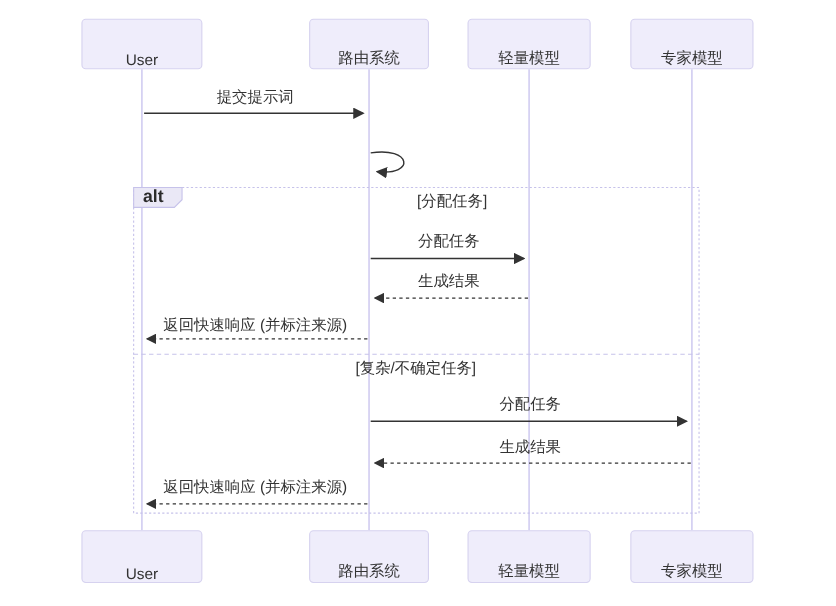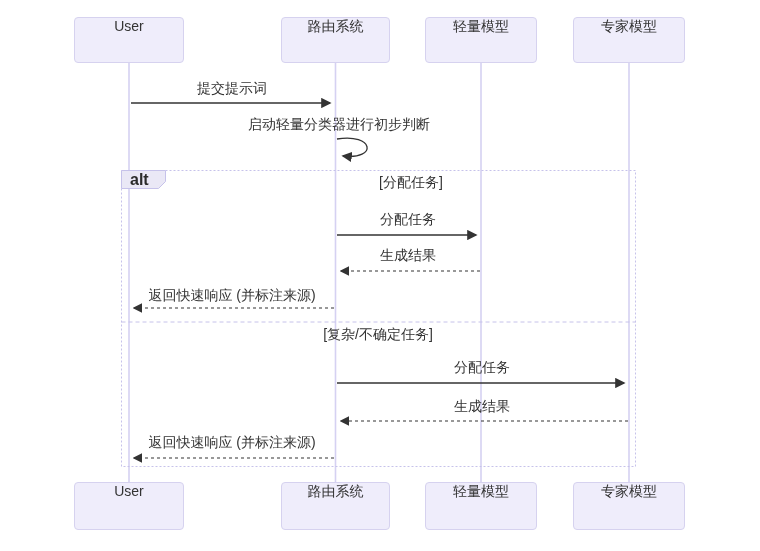--- a/index.html
+++ b/index.html
@@ -9,21 +9,21 @@
     background:#ffffff;
     font-family:"Liberation Sans","DejaVu Sans",sans-serif;
     overflow:hidden;
   }
   svg.layer{position:absolute;left:0;top:0;}
   .actor{
     position:absolute;
     background:#efedfb;
     border:1px solid #d6d2ef;
     border-radius:4px;
-    display:flex;align-items:flex-start;justify-content:center;
+    display:flex;align-items:flex-end;justify-content:center;
     font-size:14px;color:#333333;
     box-sizing:border-box;
   }
   .msg{
     position:absolute;
     transform:translateX(-50%);
     font-size:14px;line-height:16px;color:#333333;
     white-space:nowrap;
     background:transparent;
   }
@@ -93,21 +93,20 @@
   </div>
   <div class="actor" style="left:425px;top:482px;width:112px;height:48px;">
     <span>轻量模型</span>
   </div>
   <div class="actor" style="left:573px;top:482px;width:112px;height:48px;">
     <span>专家模型</span>
   </div>
 
   <div class="msg" style="left:232px;top:80px;">提交提示词</div>
 
-  <div class="msg" style="left:339px;top:116px;">启动轻量分类器进行初步判断</div>
 
   <div class="alt-label" style="transform:none;">alt</div>
 
   <div class="msg" style="left:411px;top:174px;">[分配任务]</div>
 
   <div class="msg" style="left:408px;top:211px;">分配任务</div>
 
   <div class="msg" style="left:408px;top:247px;">生成结果</div>
 
   <div class="msg" style="left:378px;top:326px;">[复杂/不确定任务]</div>

